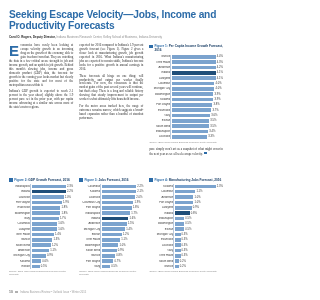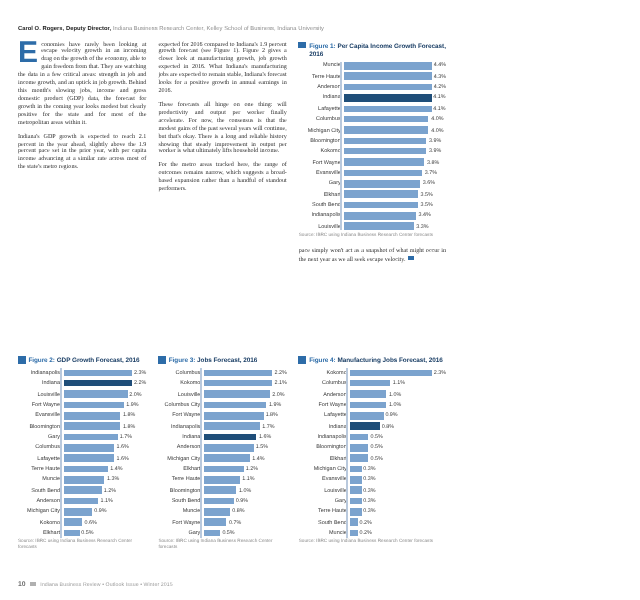--- a/index.html
+++ b/index.html
@@ -107,20 +107,21 @@
   }
   .pageno{font-size:3.4px;font-weight:bold;color:#6f6f6f;}
   .footsq{width:2.4px;height:2.4px;background:#b0b0b0;}
   .foottext{font-size:2.6px;color:#9a9a9a;letter-spacing:0.05px;}
 </style>
 </head>
 <body>
 
 <div class="page">
 
+  <h1 class="headline">Seeking Escape Velocity—Jobs, Income and Productivity Forecasts</h1>
 
   <div class="byline">
     <b>Carol O. Rogers,</b>
     <b>Deputy Director,</b>
     <span class="aff">Indiana Business Research Center, Kelley School of Business, Indiana University</span>
   </div>
 
   <div class="cols">
 
     <div class="col">

